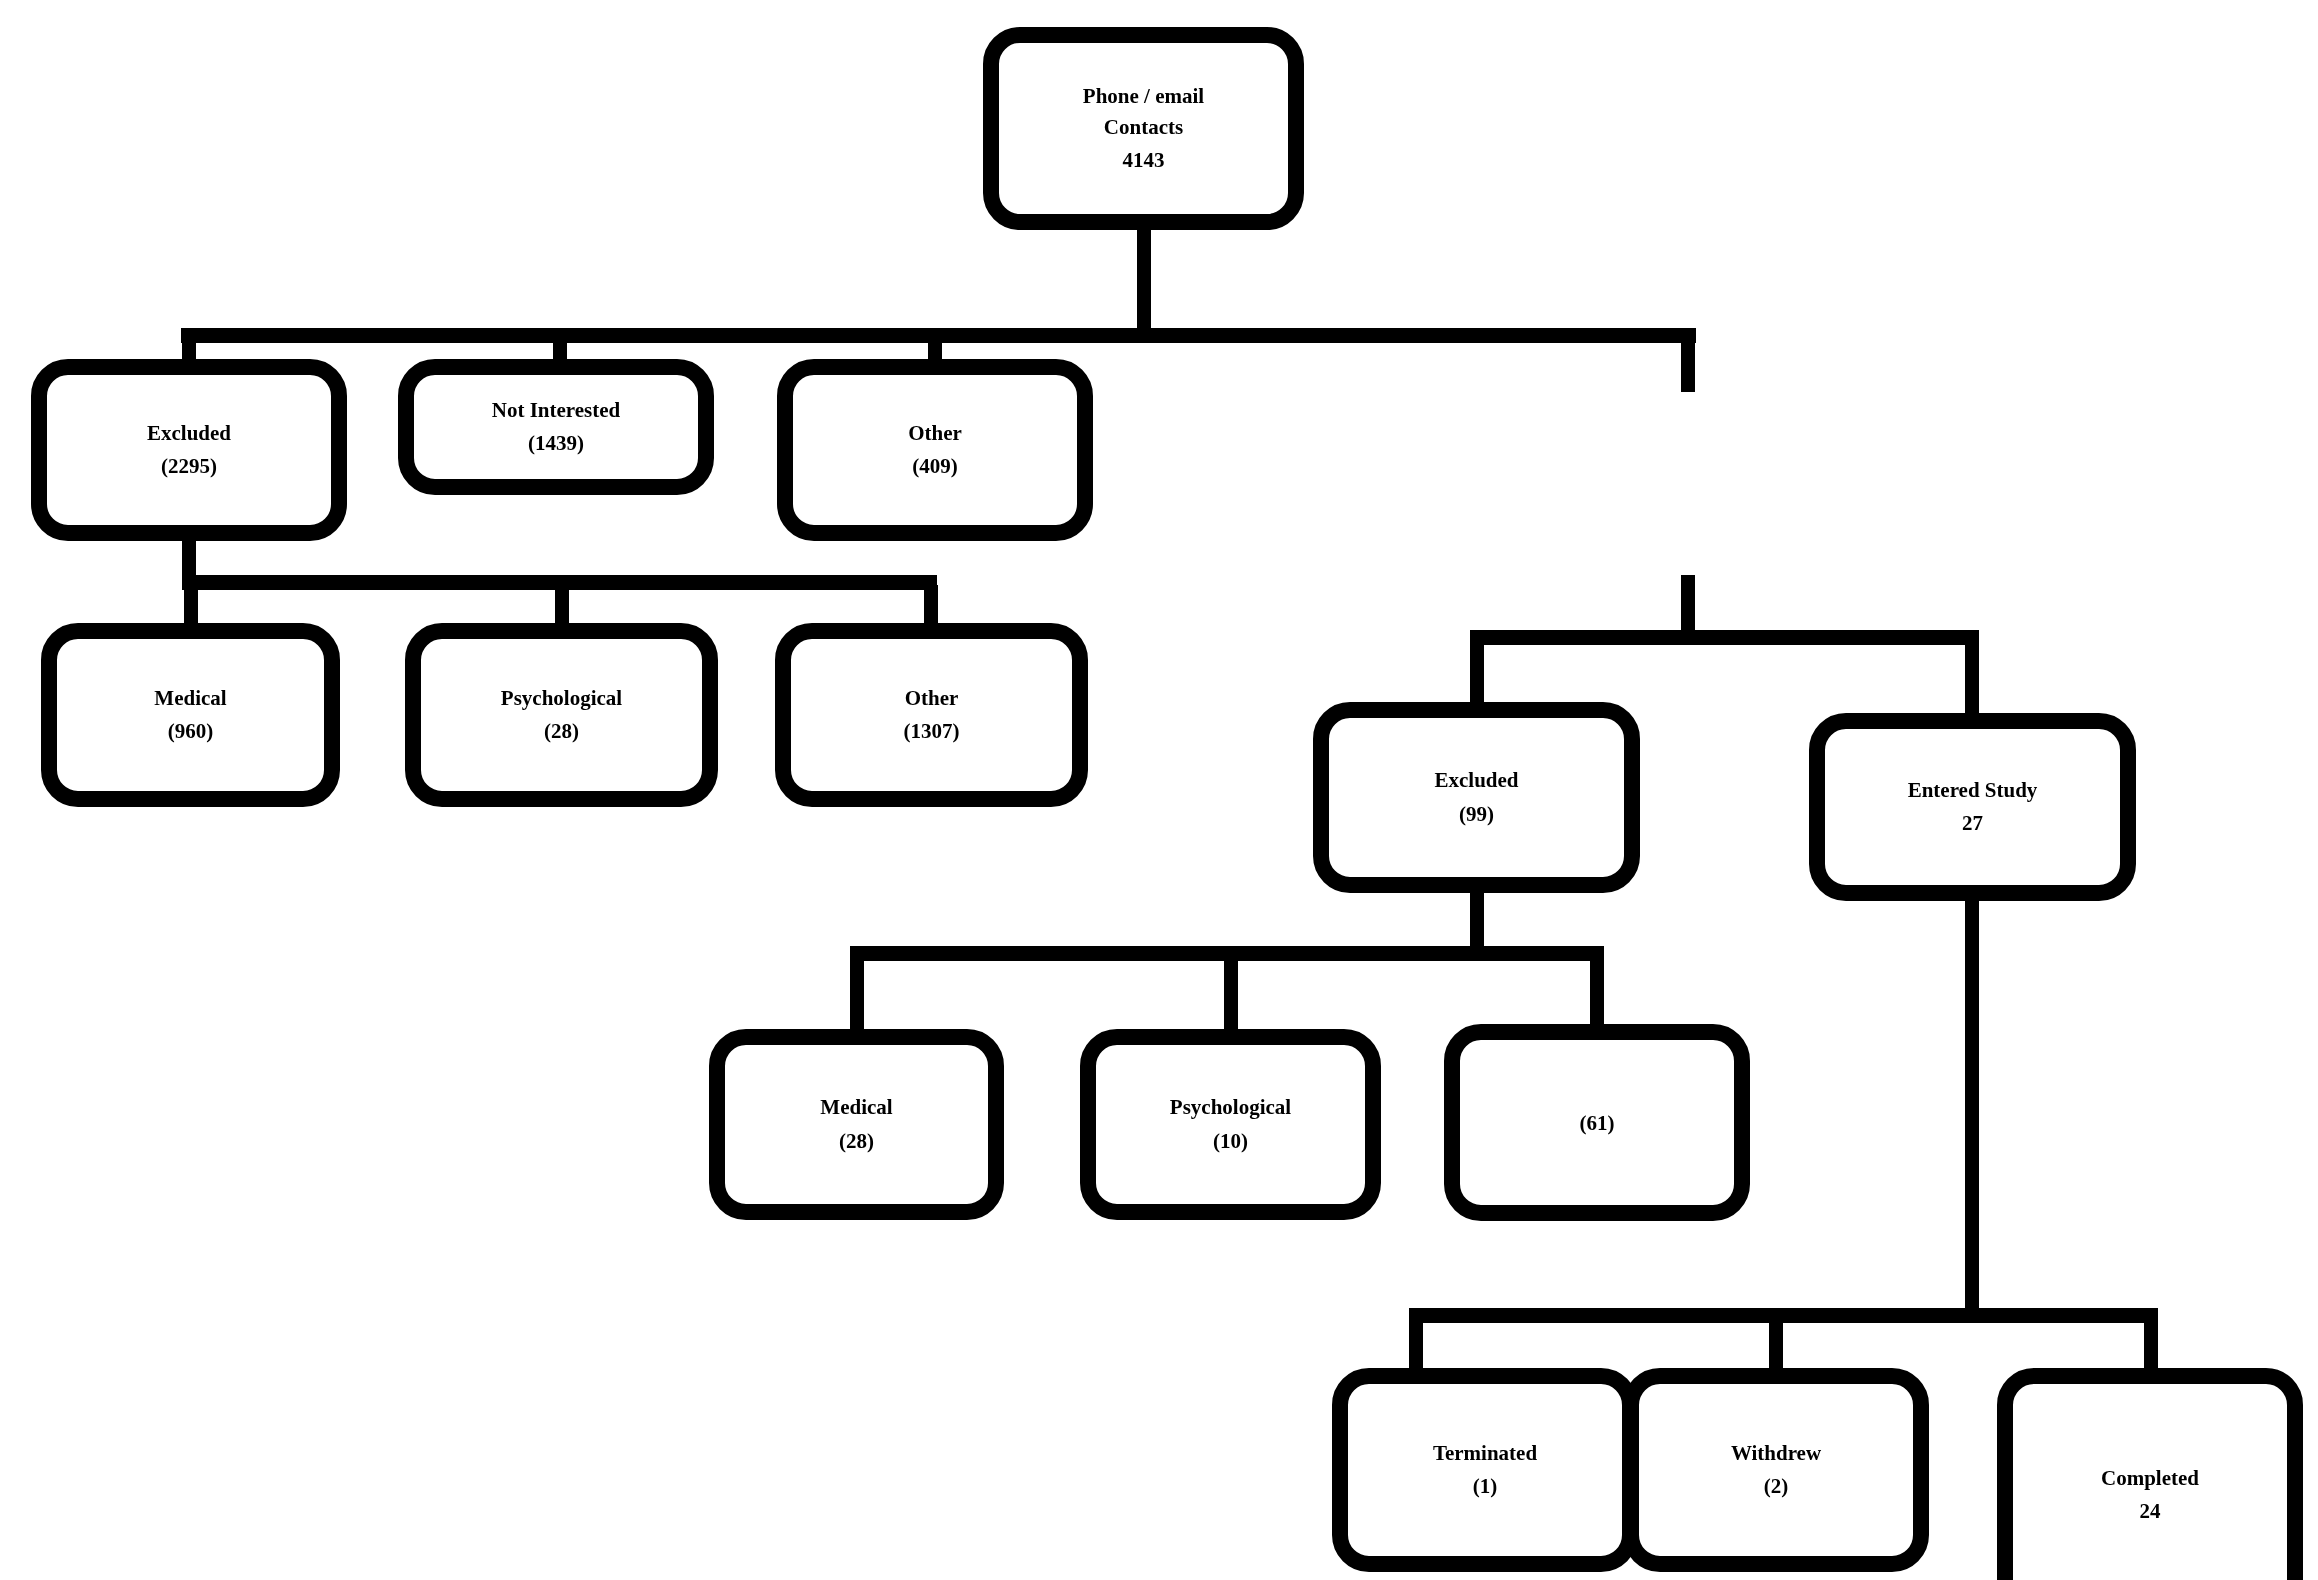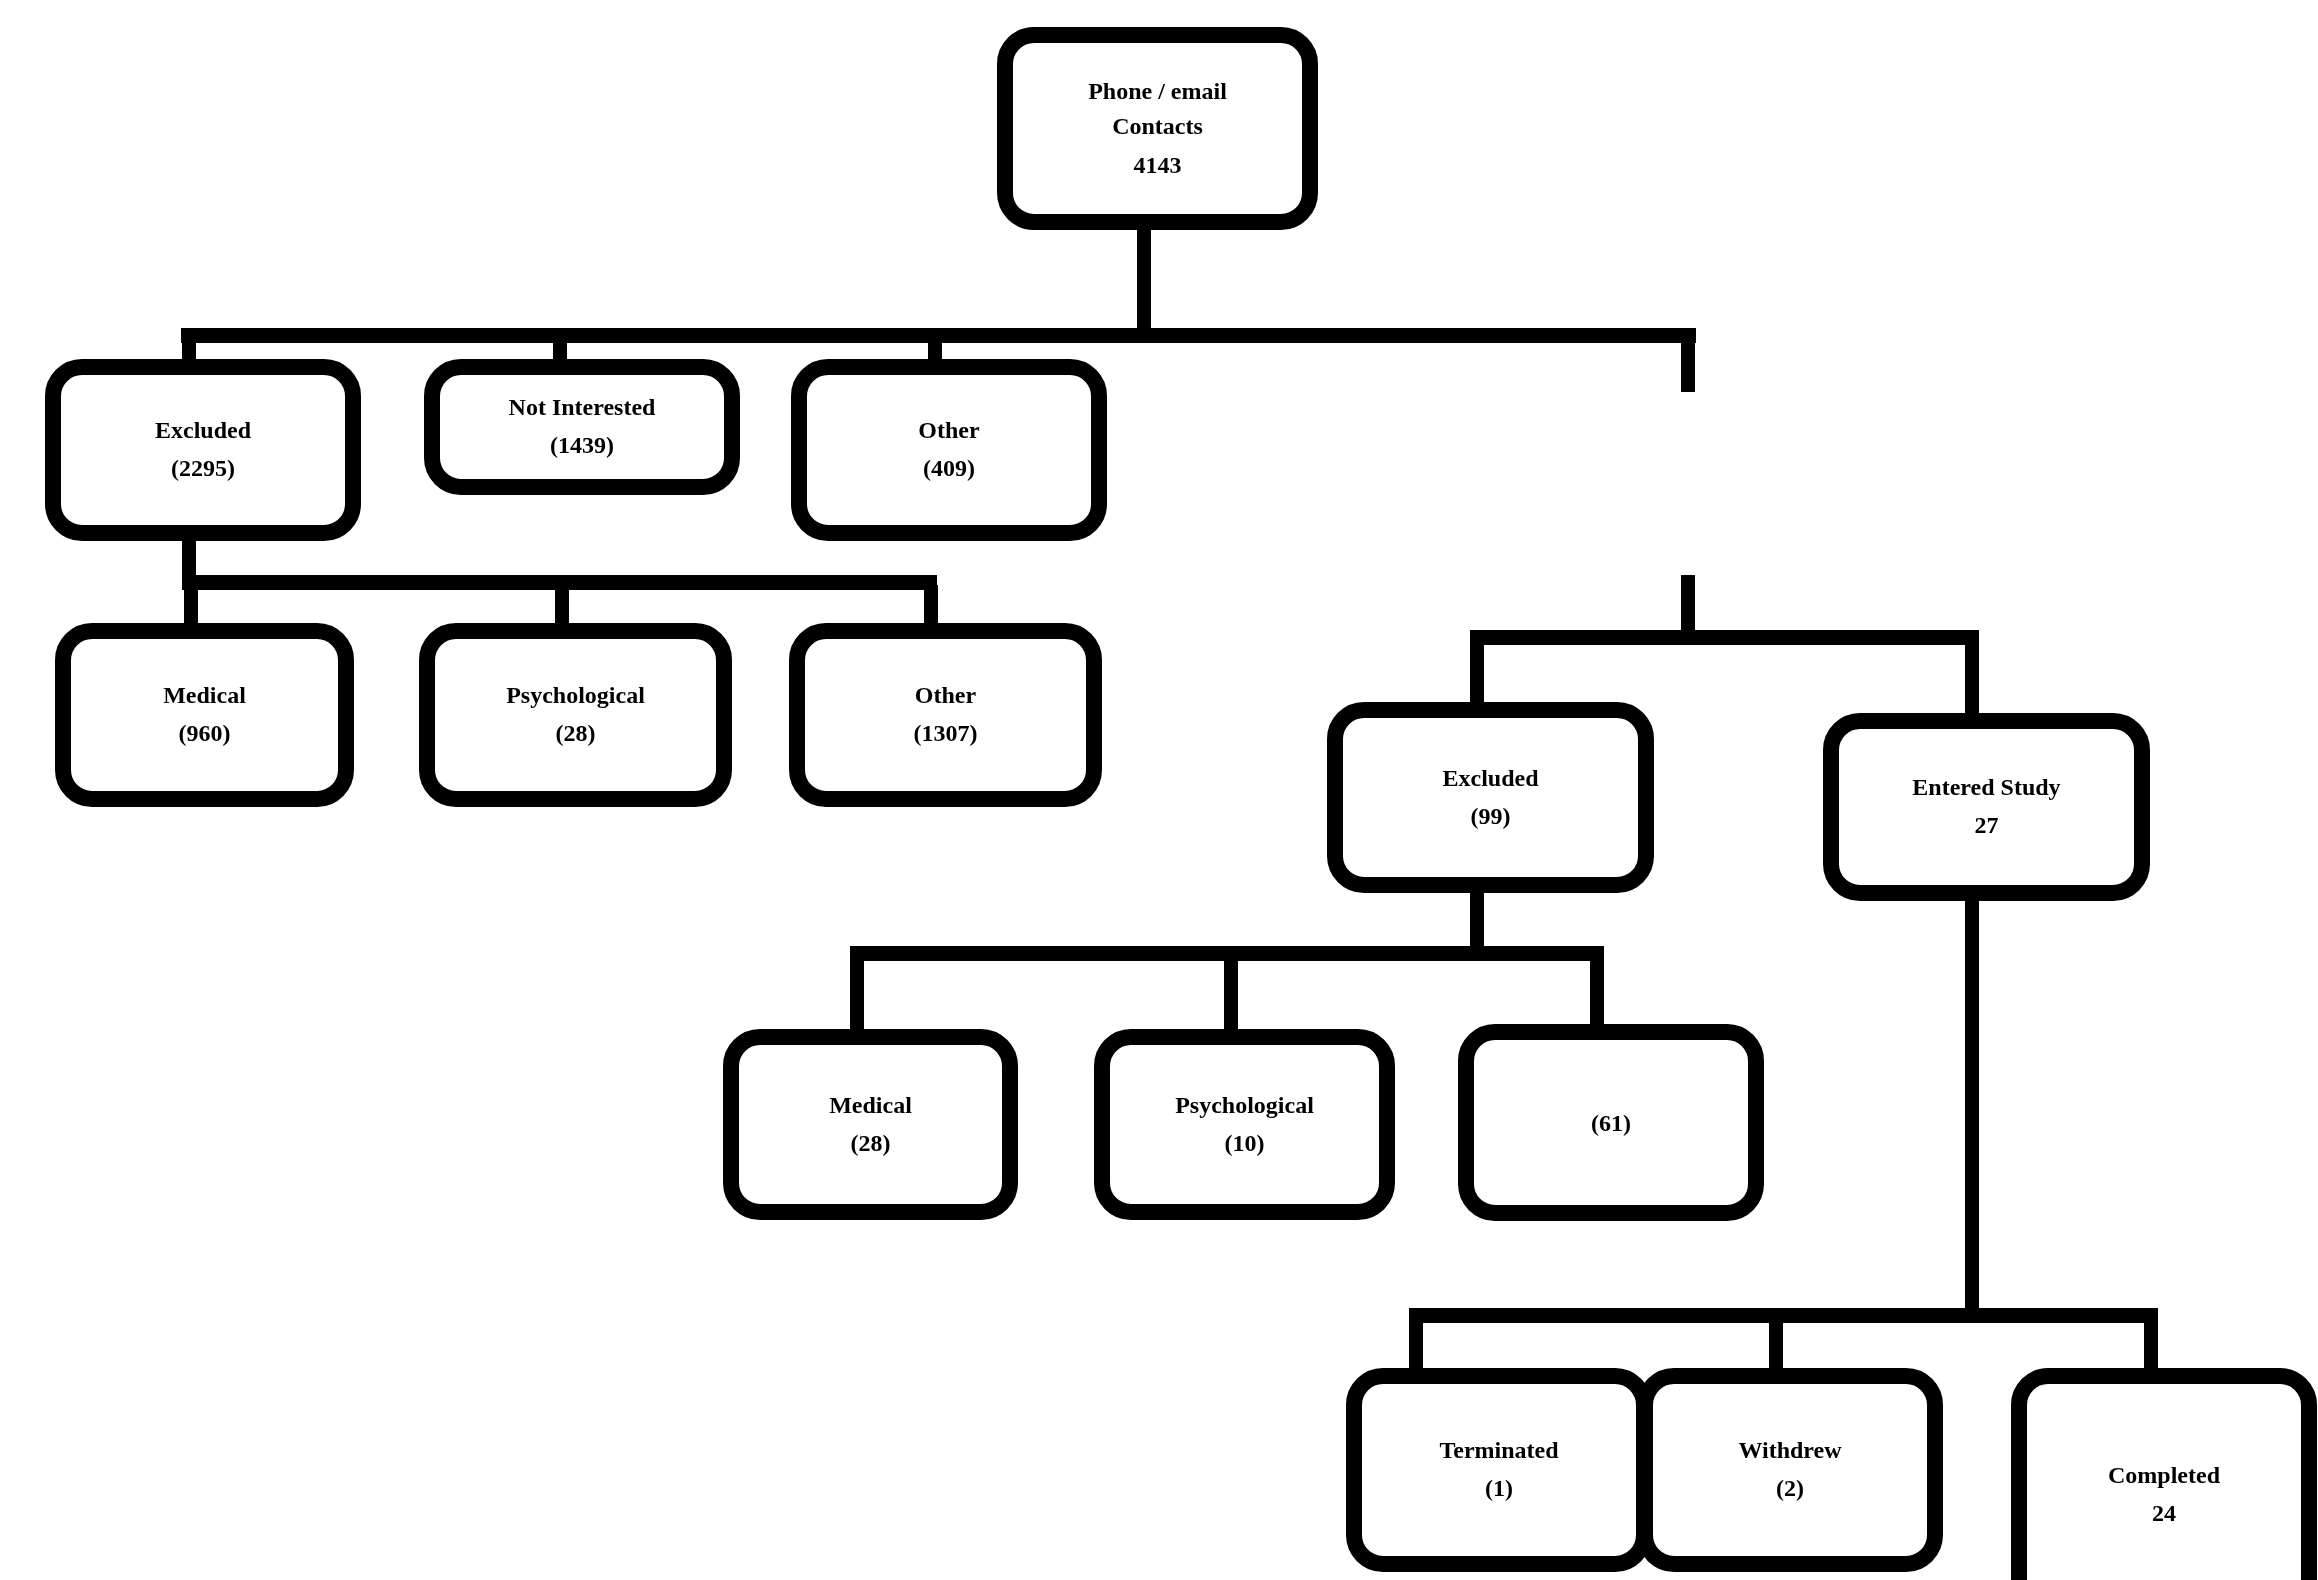--- a/index.html
+++ b/index.html
@@ -21,25 +21,24 @@
     background: #ffffff;
     border: 16.3px solid #000000;
     border-radius: 37px;
     display: flex;
     flex-direction: column;
     align-items: center;
     justify-content: center;
     text-align: center;
     color: #000000;
     font-weight: bold;
-    font-size: 24px;
+    font-size: 21px;
     line-height: 1.48;
     z-index: 2;
     padding: 0 6.8px;
-    margin-left: 14px;
   }
   .node-label {
     white-space: pre-line;
   }
   .node-value {
     margin-top: 2.7px;
   }
   .line {
     position: absolute;
     background: #000000;
@@ -85,21 +84,21 @@
     <div class="node-label">Phone / email
 Contacts</div>
     <div class="node-value">4143</div>
   </div>
 
   <div class="node" style="left:31px; top:359px; width:316px; height:182px;">
     <div class="node-label">Excluded</div>
     <div class="node-value">(2295)</div>
   </div>
 
-  <div class="node" style="left:410px; top:359px; width:316px; height:136px;">
+  <div class="node" style="left:398px; top:359px; width:316px; height:136px;">
     <div class="node-label">Not Interested</div>
     <div class="node-value">(1439)</div>
   </div>
 
   <div class="node" style="left:777px; top:359px; width:316px; height:182px;">
     <div class="node-label">Other</div>
     <div class="node-value">(409)</div>
   </div>
 
 

